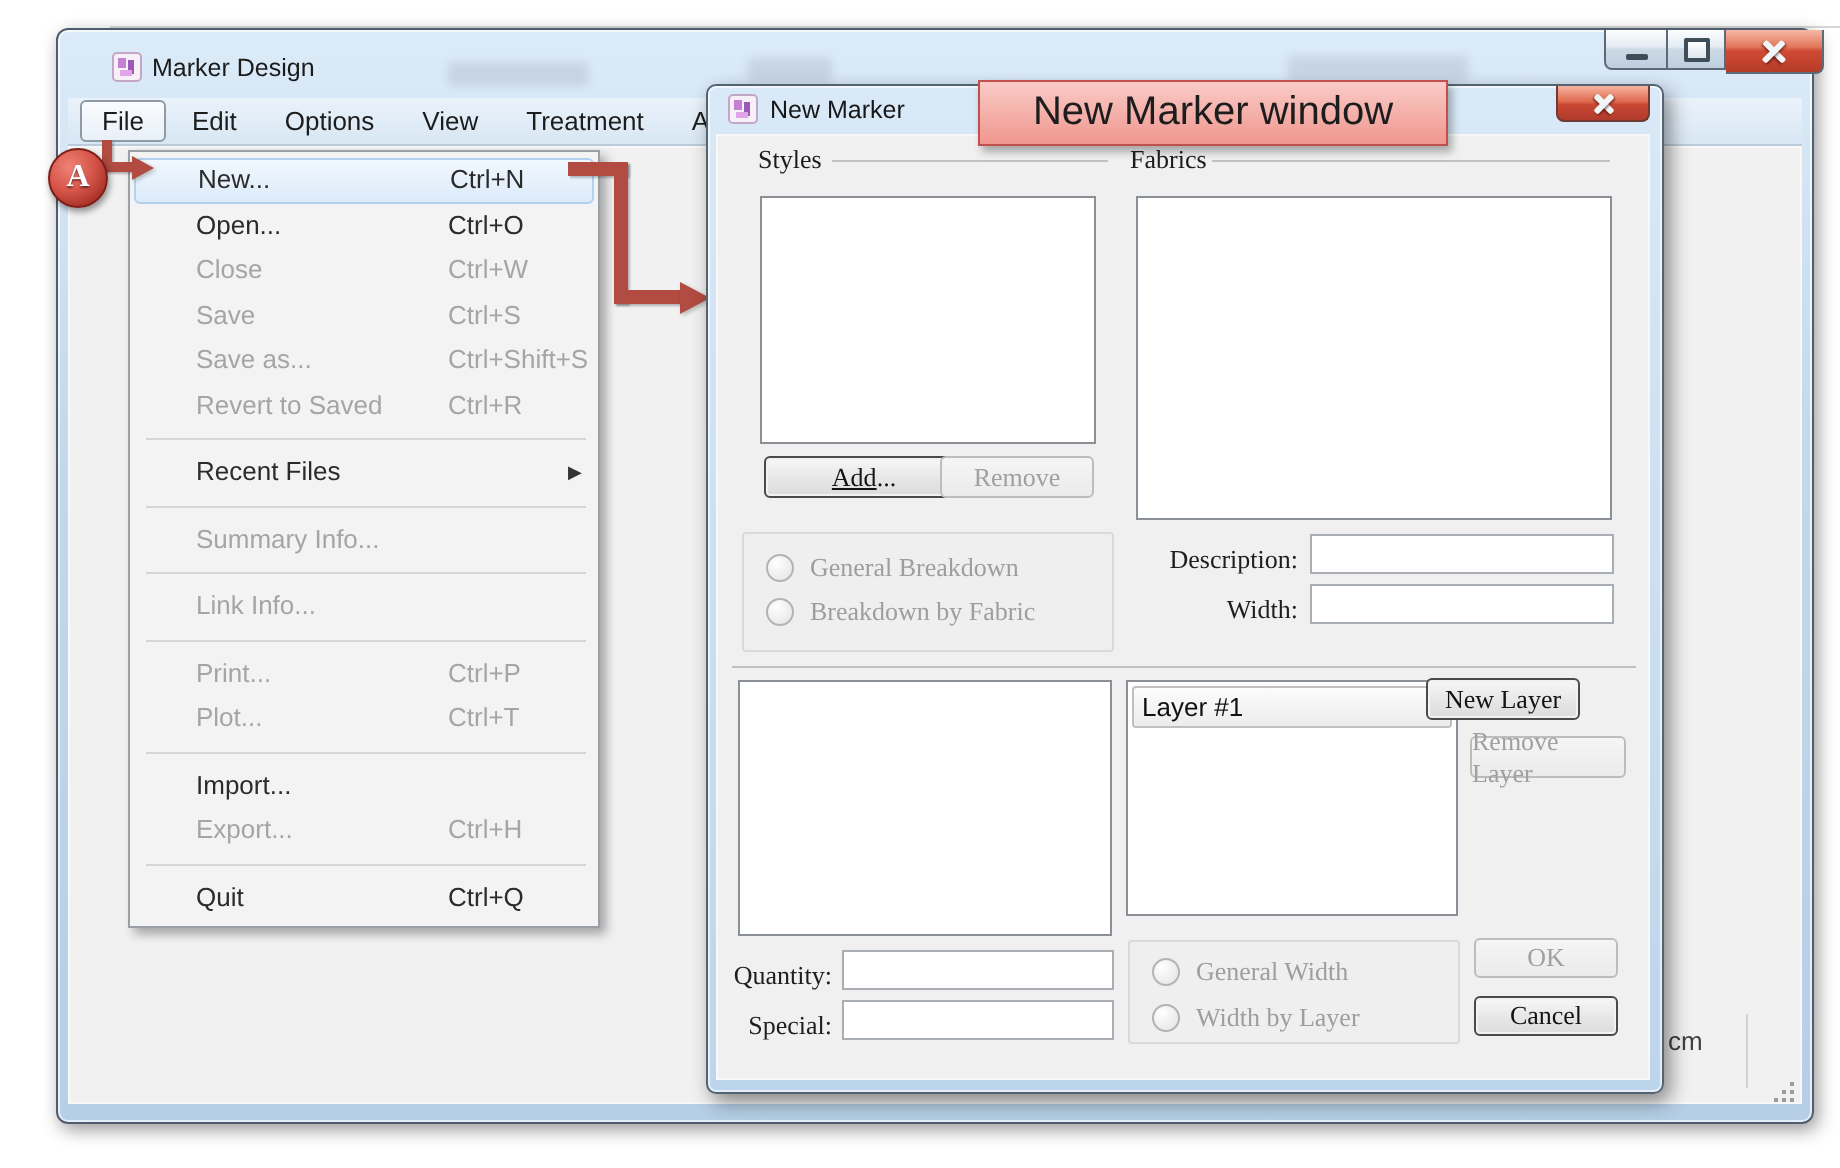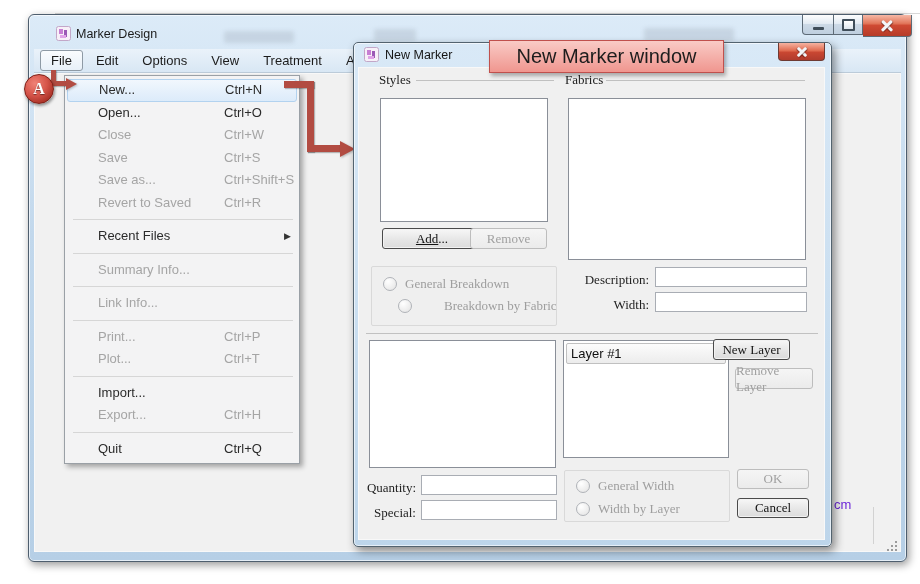--- a/index.html
+++ b/index.html
@@ -30,21 +30,21 @@
     background:#f3f6f9;border-radius:1px;box-shadow:0 1px 1px rgba(60,10,5,.5);}
   .x-glyph::before{transform:translate(-50%,-50%) rotate(45deg);}
   .x-glyph::after{transform:translate(-50%,-50%) rotate(-45deg);}
   .menubar{position:absolute;left:5px;top:34px;width:867px;height:24px;
     background:linear-gradient(#eaf2fa,#d8e7f4);border-bottom:1px solid #bccbd9;
     display:flex;align-items:center;padding-left:6px;box-sizing:border-box;}
   .mb-item{font-size:13px;color:#1c1c1c;padding:2px 10px;margin-right:2px;border:1px solid transparent;}
   .mb-item.active{border:1px solid #8e9aa5;border-radius:3px;background:linear-gradient(#fafcfe,#e8f0f8);}
   .client{position:absolute;left:5px;top:58px;width:867px;height:479px;background:#f1f1f1;
     box-shadow:inset 0 0 0 1px rgba(255,255,255,.5);}
-  .status-unit{position:absolute;left:800px;top:424px;font-size:13px;color:#6d28d9;}
+  .status-unit{position:absolute;left:800px;top:440px;font-size:13px;color:#404040;}
   .status-sep{position:absolute;left:839px;top:434px;width:1px;height:37px;background:#d2d2d2;}
   .grip{position:absolute;left:853px;top:468px;width:2px;height:2px;background:transparent;
     box-shadow:8px 0 0 #9b9b9b,4px 4px 0 #9b9b9b,8px 4px 0 #9b9b9b,0 8px 0 #9b9b9b,4px 8px 0 #9b9b9b,8px 8px 0 #9b9b9b;}
 
   
   .menu-popup{position:absolute;left:64px;top:75px;width:236px;z-index:20;background:#f3f3f4;
     border:1px solid #9aa0a6;box-shadow:3px 3px 5px rgba(0,0,0,.32);padding:3px 0;box-sizing:border-box;}
   .menu-item{position:relative;height:22.5px;line-height:22.5px;font-size:13px;color:#2b2b2b;padding-left:33px;}
   .menu-item.disabled{color:#a5a5a5;}
   .menu-item.highlighted{margin:0 2px;padding-left:31px;border:1px solid #b2d2ef;border-radius:3px;
@@ -213,21 +213,21 @@
       <div class="abs btn strong" style="left:24px;top:161px;width:100px;height:21px;">
         <span><span class="u">Add</span><span>...</span></span>
       </div>
       <div class="abs btn dis" style="left:112px;top:161px;width:77px;height:21px;">Remove</div>
 
       <div class="abs panel" style="left:13px;top:199px;width:186px;height:60px;">
         <div class="radio-row" style="left:11px;top:9px;">
           <span class="radio-dot"></span>
           <span class="radio-label">General Breakdown</span>
         </div>
-        <div class="radio-row" style="left:26px;top:31px;gap:24px;">
+        <div class="radio-row" style="left:11px;top:31px;">
           <span class="radio-dot"></span>
           <span class="radio-label">Breakdown by Fabric</span>
         </div>
       </div>
 
       <span class="abs group-label" style="left:207px;top:5px;">Fabrics</span>
       <div class="abs group-line" style="left:248px;top:13px;width:199px;"></div>
       <div class="abs listbox" style="left:210px;top:31px;width:238px;height:162px;" id="fabrics-list"></div>
 
       <span class="fld-label" style="left:180px;top:205px;width:111px;">Description:</span>

